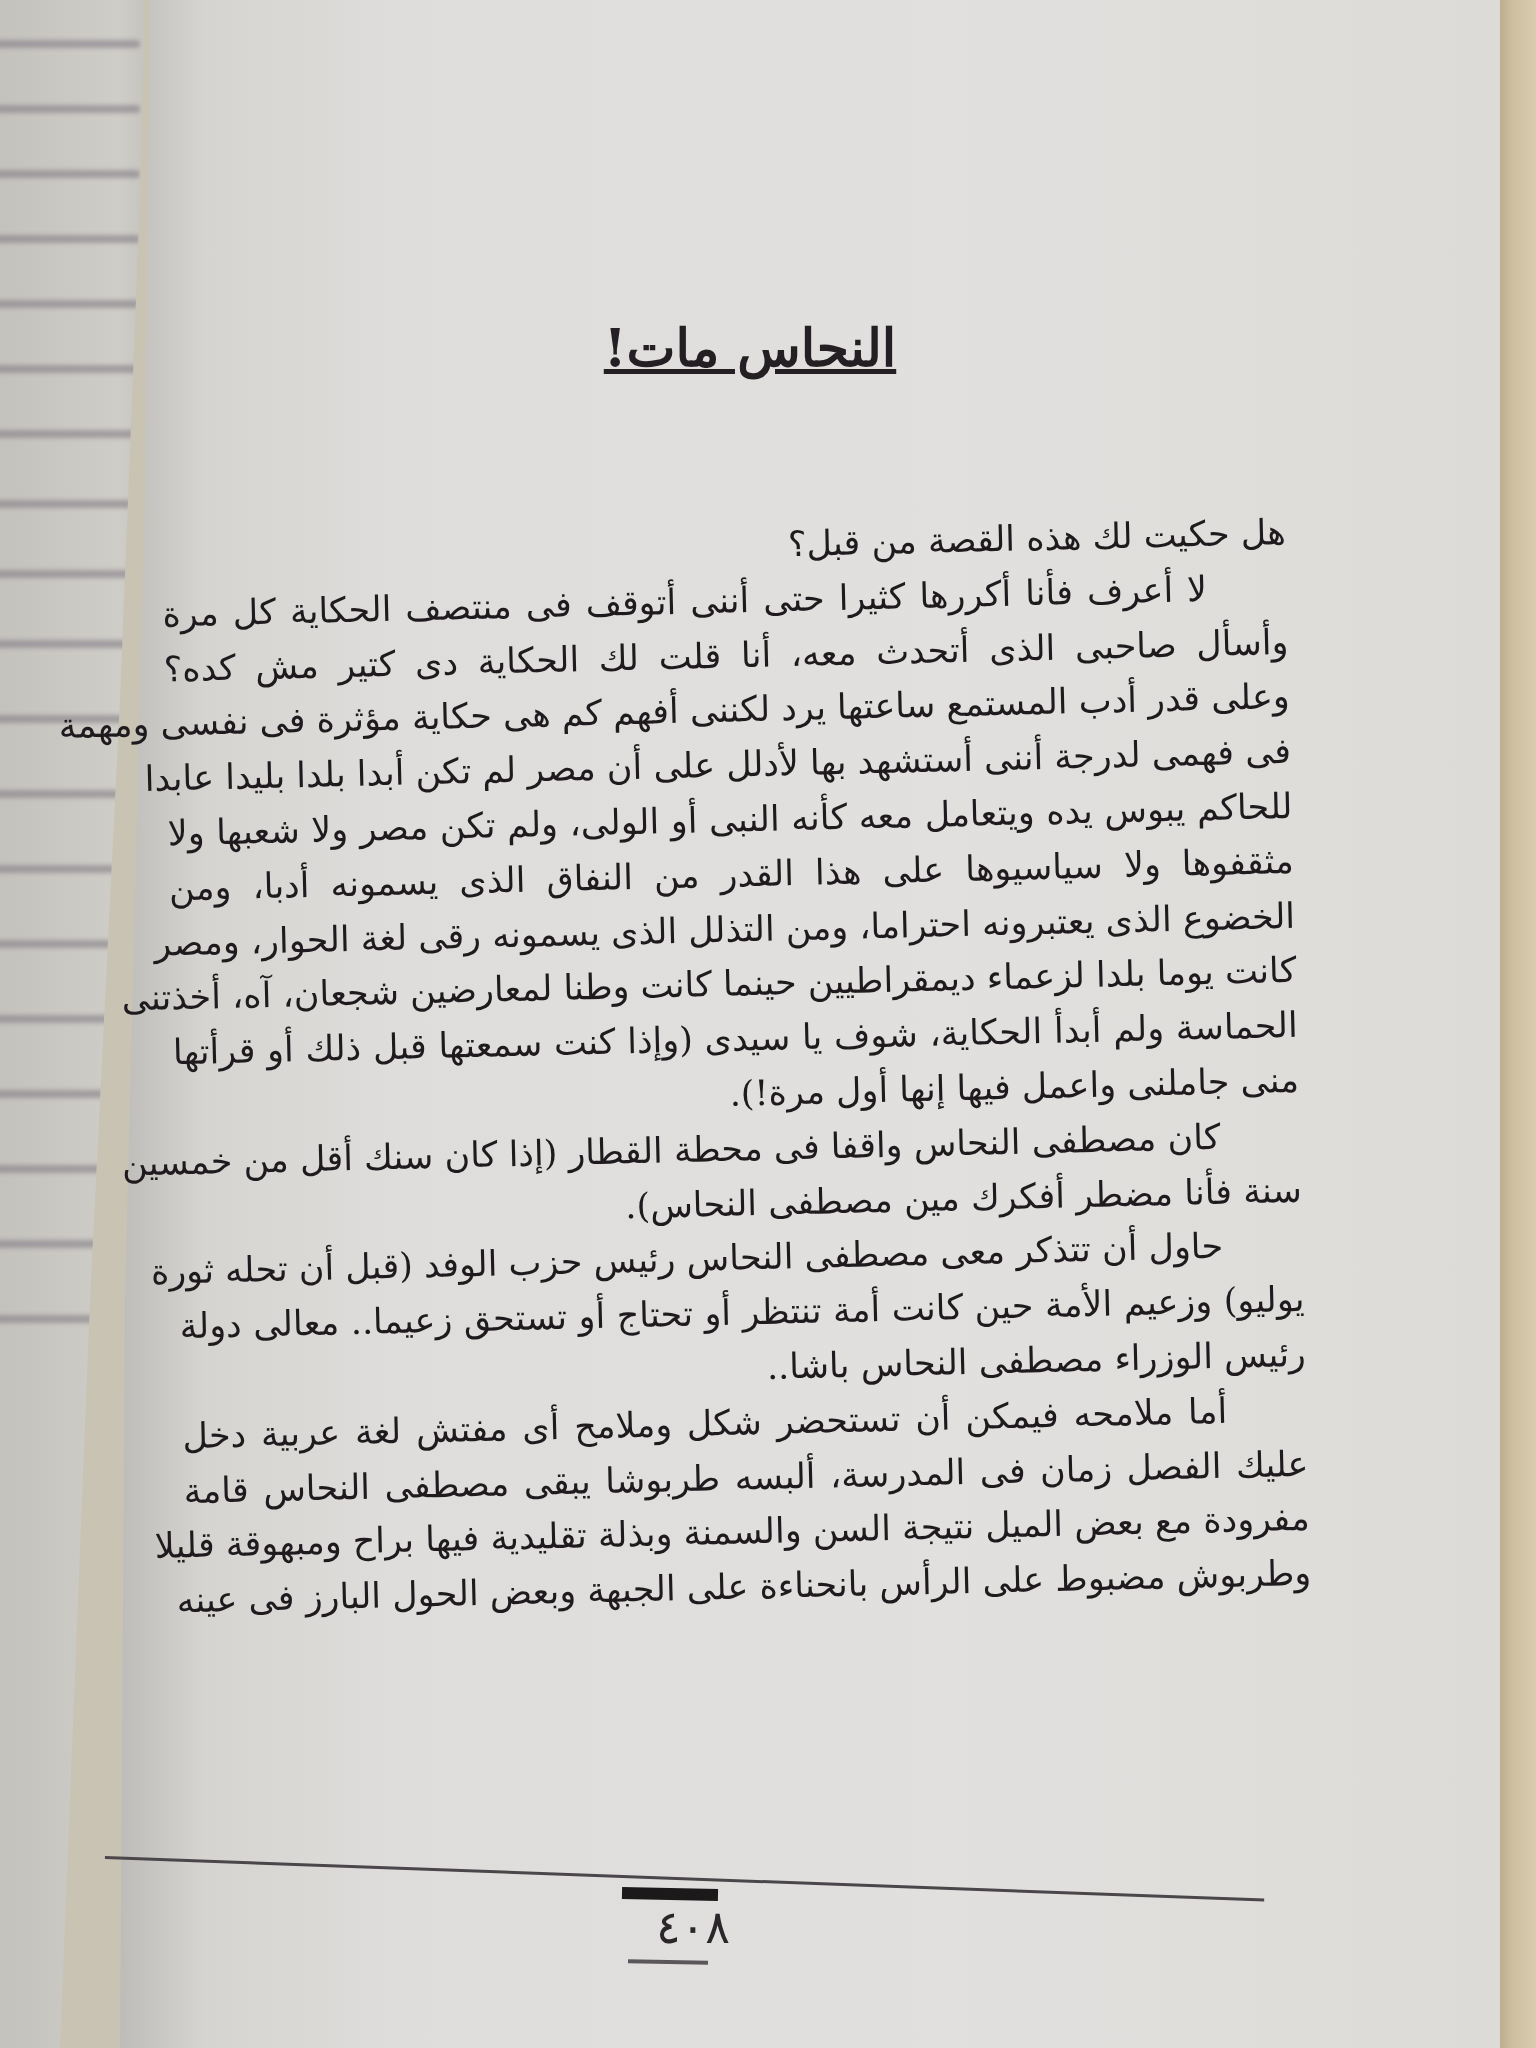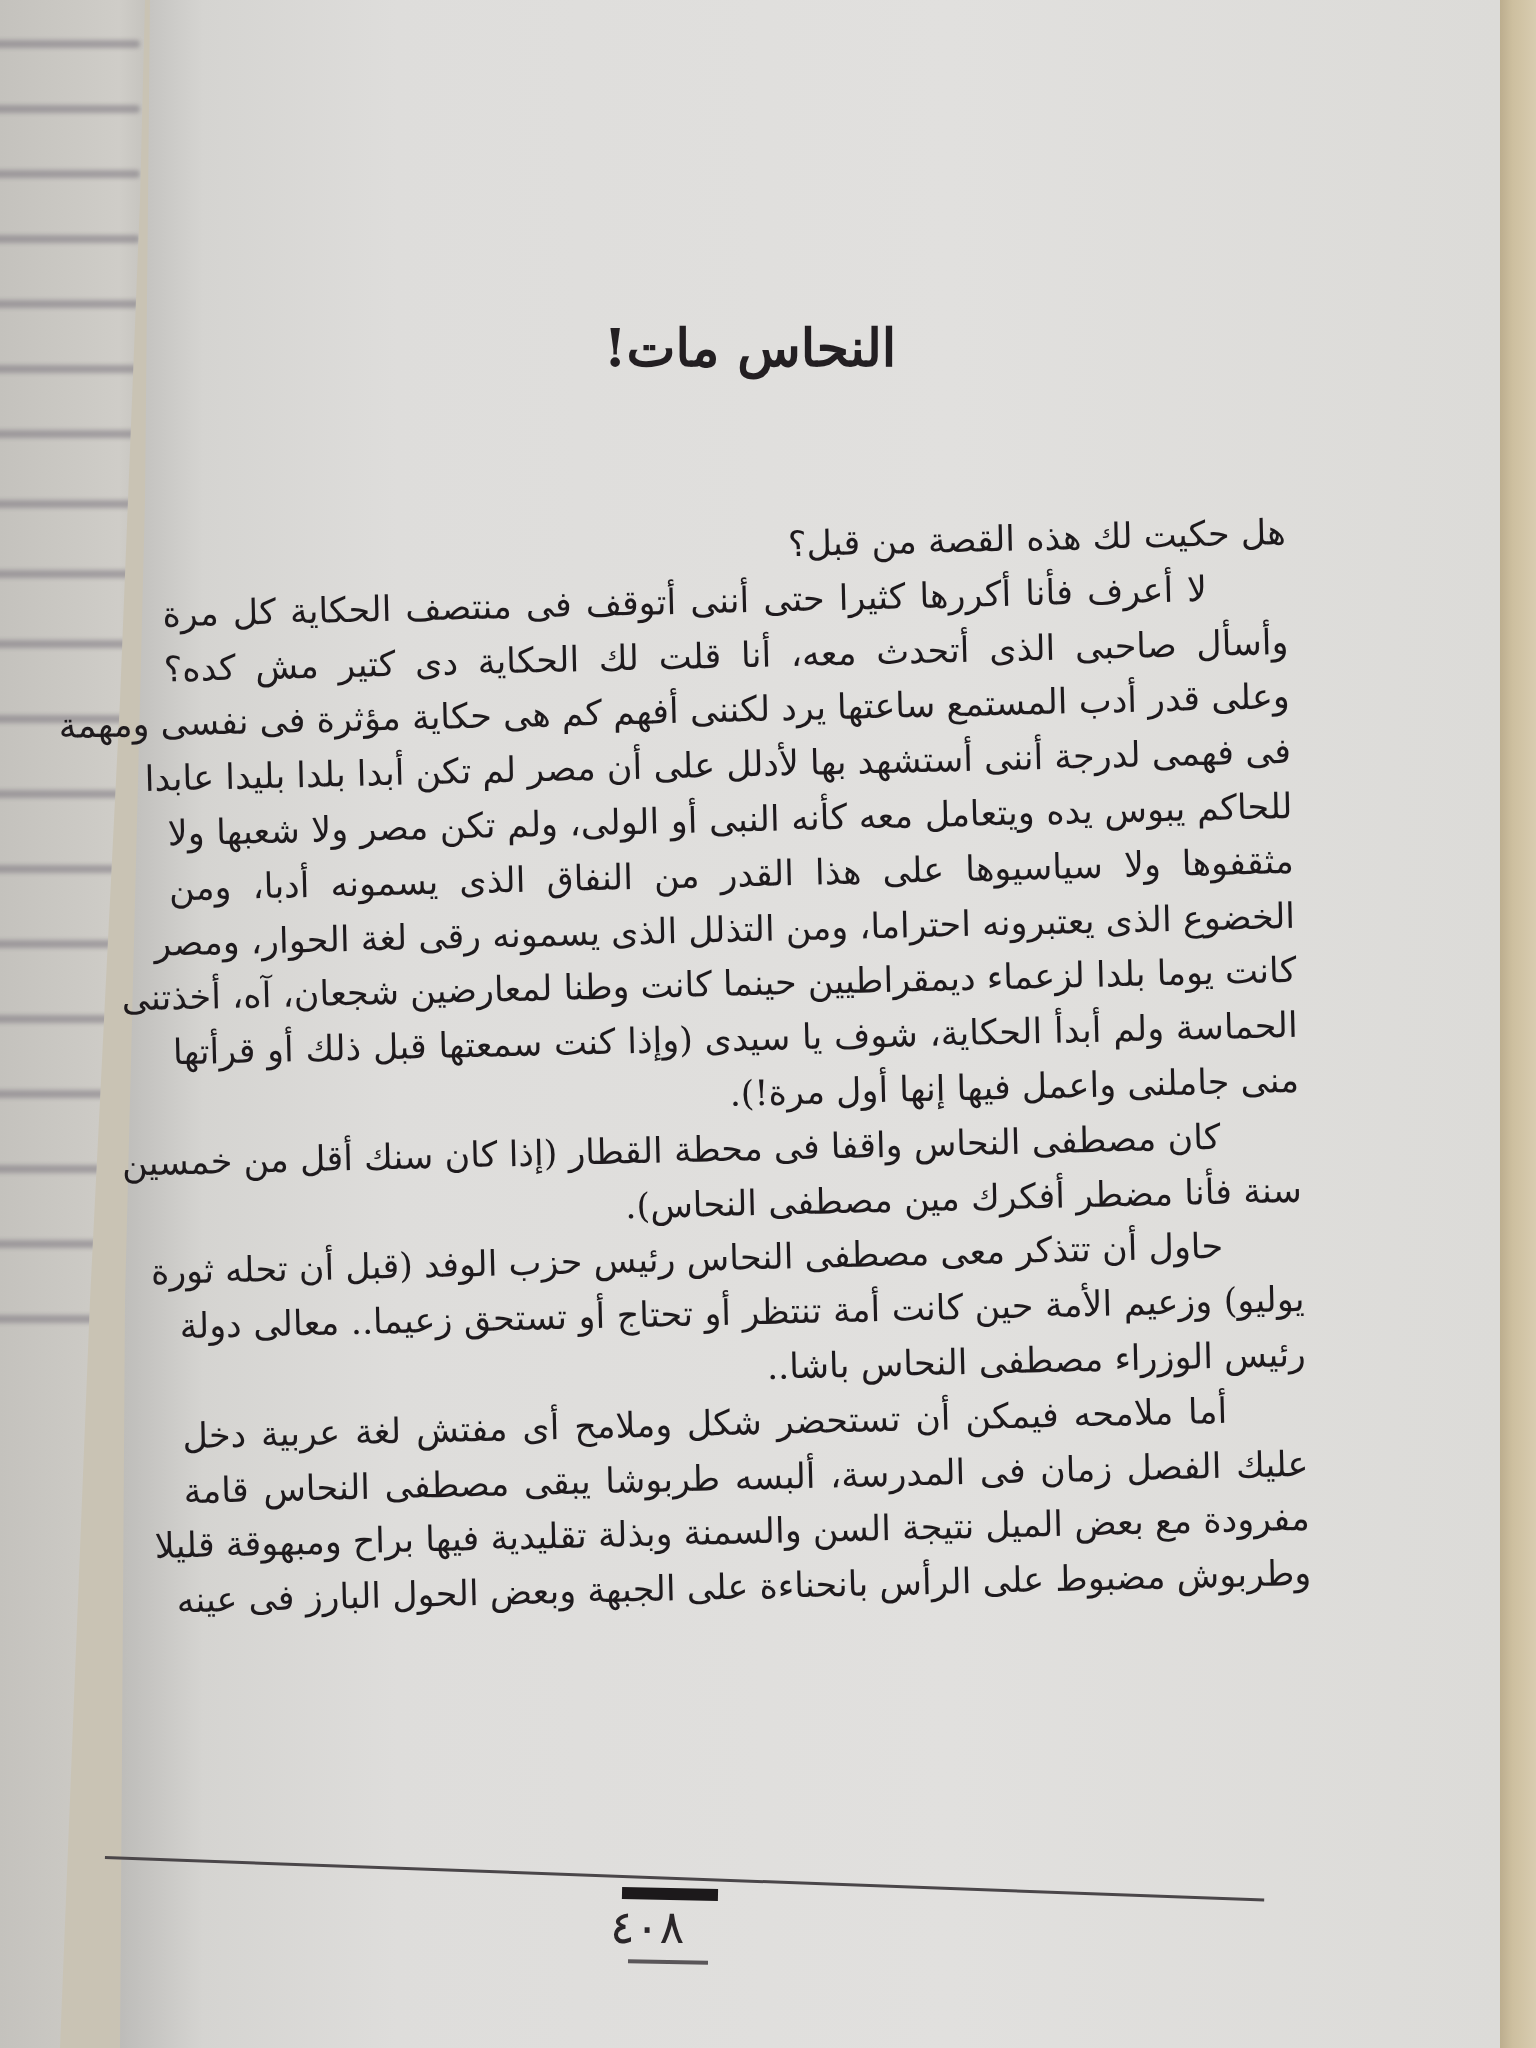--- a/index.html
+++ b/index.html
@@ -23,42 +23,42 @@
       background: #7d7880; border-radius: 4px; opacity: .55; filter: blur(2px);
     }
     .page {
       position: absolute; left: 120px; top: 0; width: 1380px; height: 2048px;
       background: linear-gradient(90deg, #bdbcb9 0%, #d5d4d1 6%, #dedddb 20%, #e1e0de 60%, #dcdbd8 100%);
       clip-path: polygon(30px 0, 1380px 0, 1380px 2048px, 0 2048px, 5px 1300px, 25px 500px);
     }
     .title {
       position: absolute; left: 420px; top: 282px; width: 660px;
       text-align: center; direction: rtl;
-      font-size: 52px; font-weight: bold; color: #231f22;
+      font-size: 52px; font-weight: bold; color: #231f22; text-decoration: underline;
     }
     .body-text {
       position: absolute; left: 160px; top: 505px; width: 1125px;
       direction: rtl; color: #1e1a1d;
       font-size: 35px; line-height: 54.8px;
       transform: rotate(-1.4deg); transform-origin: 100% 0;
     }
     .body-text .line { white-space: nowrap; text-align: justify; text-align-last: justify; }
     .body-text .line.short { text-align-last: right; }
     .body-text .line.indent { padding-right: 80px; }
     .footer-rule {
       position: absolute; left: 105px; top: 1856px; width: 1160px; height: 3px;
       background: #4a4649; transform: rotate(2.1deg); transform-origin: 0 0;
     }
     .footer-block {
       position: absolute; left: 622px; top: 1888px; width: 96px; height: 12px;
       background: #1c191b; transform: rotate(1.2deg);
     }
     .page-number {
       position: absolute; left: 610px; top: 1900px; width: 120px;
-      text-align: left; direction: rtl;
+      text-align: right; direction: rtl;
       font-size: 46px; color: #2a2629;
     }
     .page-number-rule {
       position: absolute; left: 628px; top: 1960px; width: 80px; height: 4px;
       background: #5a5659; transform: rotate(1deg);
     }
   </style>
 </head>
 <body>
 

